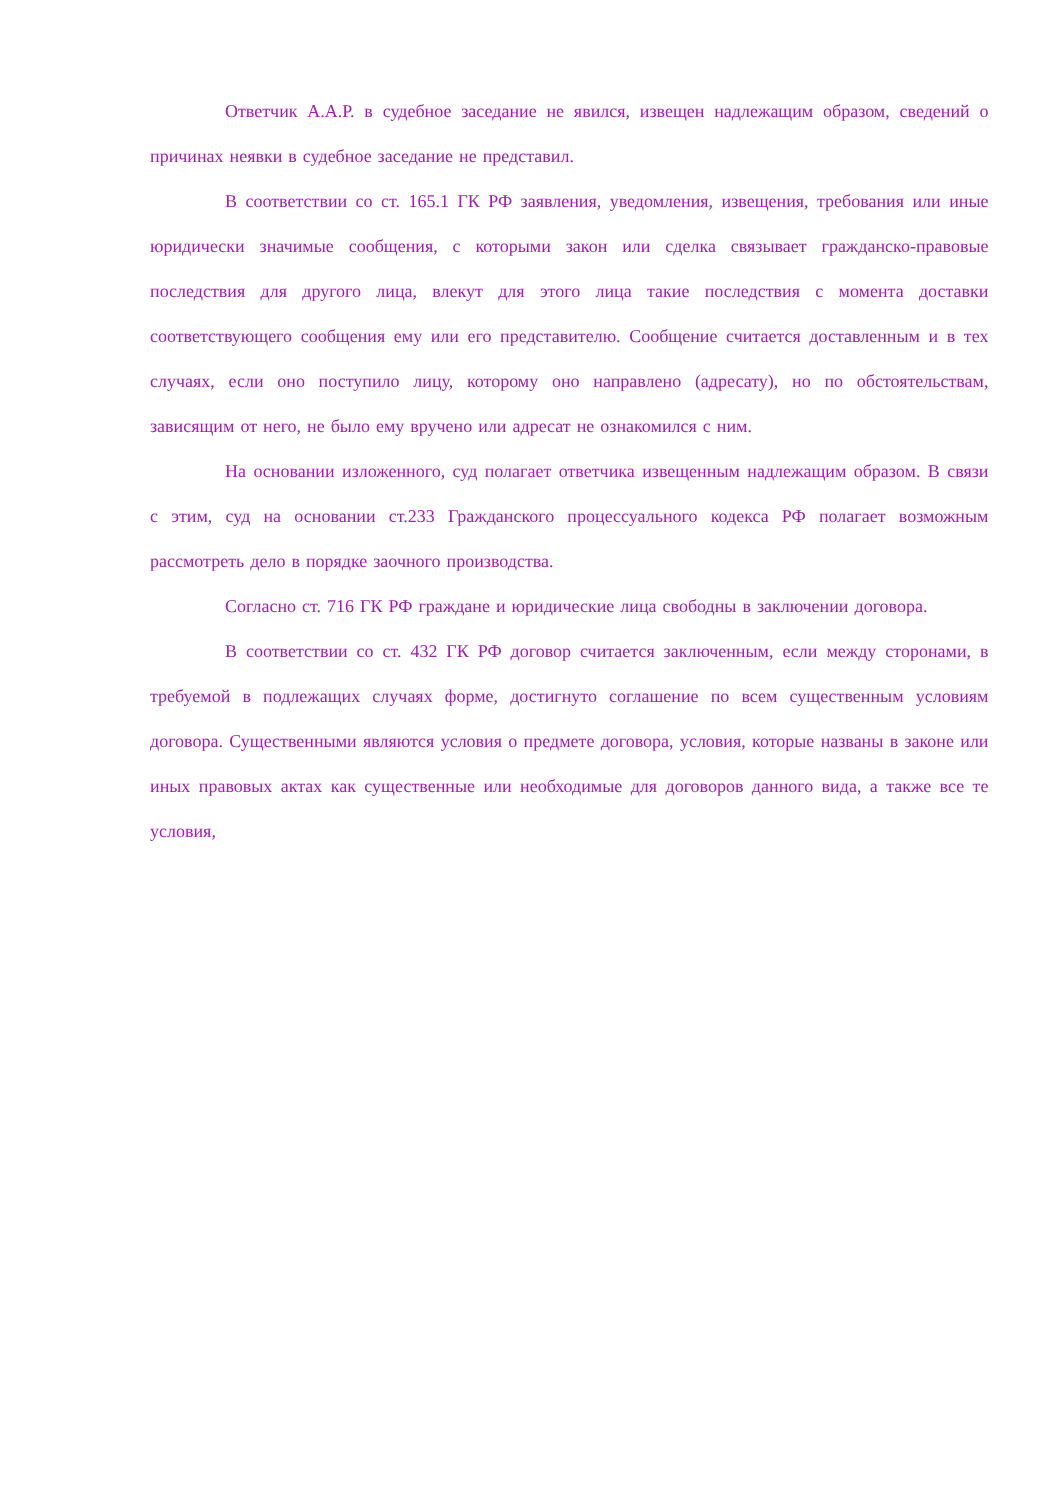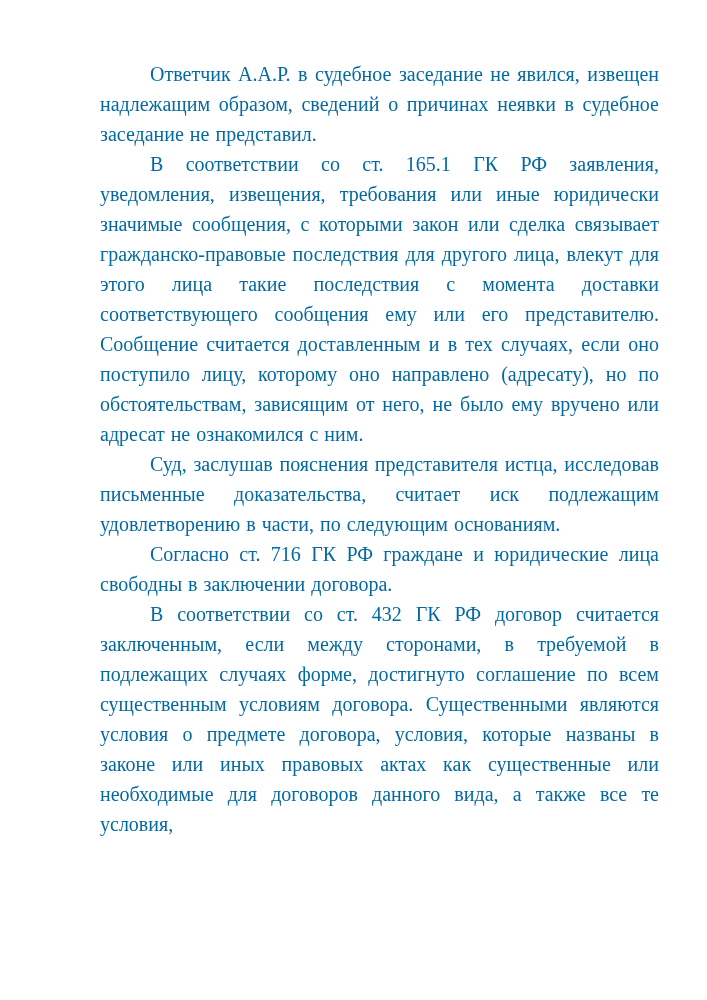--- a/index.html
+++ b/index.html
@@ -13,38 +13,38 @@
     width: 707px;
     height: 1000px;
     margin: 0 auto;
     background: #ffffff;
     overflow: hidden;
     box-sizing: border-box;
     padding: 59px 49px 0 100px;
   }
   .doc-body {
     width: 559px;
-    color: #0369a1;
+    color: #a21caf;
     font-family: "Liberation Serif", "DejaVu Serif", serif;
-    font-size: 20px;
+    font-size: 12px;
     line-height: 30px;
     text-align: justify;
     text-justify: inter-word;
   }
   .doc-body p {
     margin: 0;
     padding: 0;
     text-indent: 50px;
     word-spacing: 1px;
   }
 </style>
 </head>
 <body>
 
 <div class="page">
   <div class="doc-body">
     <p>Ответчик А.А.Р. в судебное заседание не явился, извещен надлежащим образом, сведений о причинах неявки в судебное заседание не представил.</p>
     <p>В соответствии со ст. 165.1 ГК РФ заявления, уведомления, извещения, требования или иные юридически значимые сообщения, с которыми закон или сделка связывает гражданско-правовые последствия для другого лица, влекут для этого лица такие последствия с момента доставки соответствующего сообщения ему или его представителю. Сообщение считается доставленным и в тех случаях, если оно поступило лицу, которому оно направлено (адресату), но по обстоятельствам, зависящим от него, не было ему вручено или адресат не ознакомился с ним.</p>
-    <p>Суд, заслушав пояснения представителя истца, исследовав письменные доказательства, считает иск подлежащим удовлетворению в части, по следующим основаниям.</p>
+    <p>На основании изложенного, суд полагает ответчика извещенным надлежащим образом. В связи с этим, суд на основании ст.233 Гражданского процессуального кодекса РФ полагает возможным рассмотреть дело в порядке заочного производства.</p>
     <p>Согласно ст. 716 ГК РФ граждане и юридические лица свободны в заключении договора.</p>
     <p>В соответствии со ст. 432 ГК РФ договор считается заключенным, если между сторонами, в требуемой в подлежащих случаях форме, достигнуто соглашение по всем существенным условиям договора. Существенными являются условия о предмете договора, условия, которые названы в законе или иных правовых актах как существенные или необходимые для договоров данного вида, а также все те условия,</p>
   </div>
 </div>
 
 </body></html>

